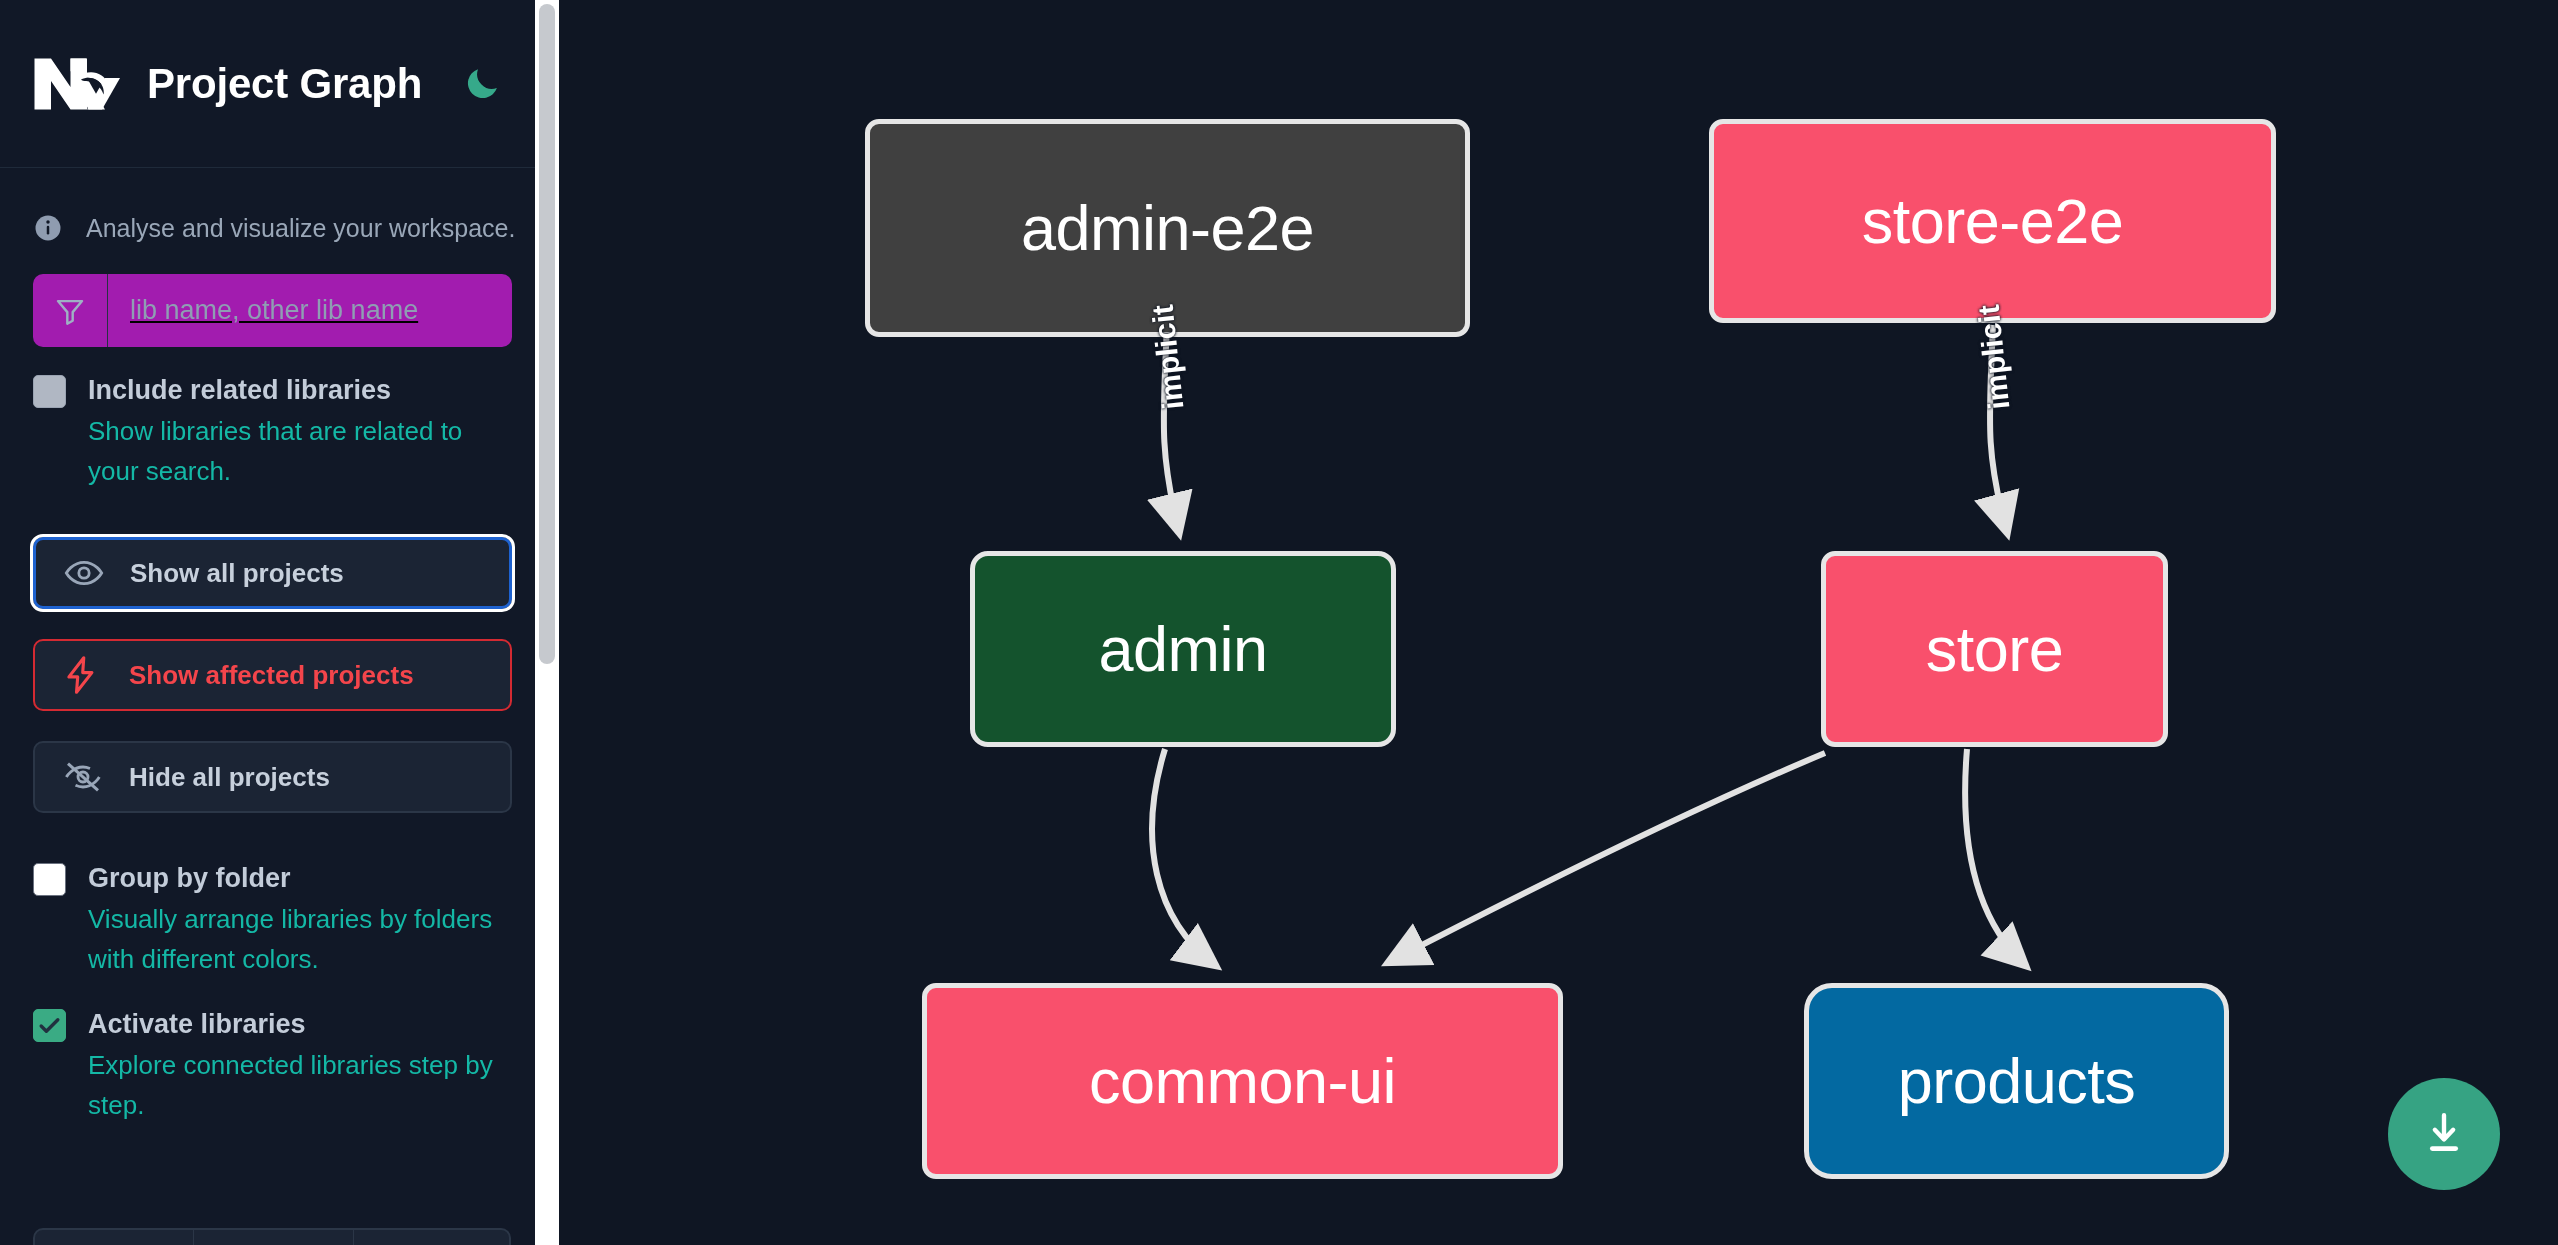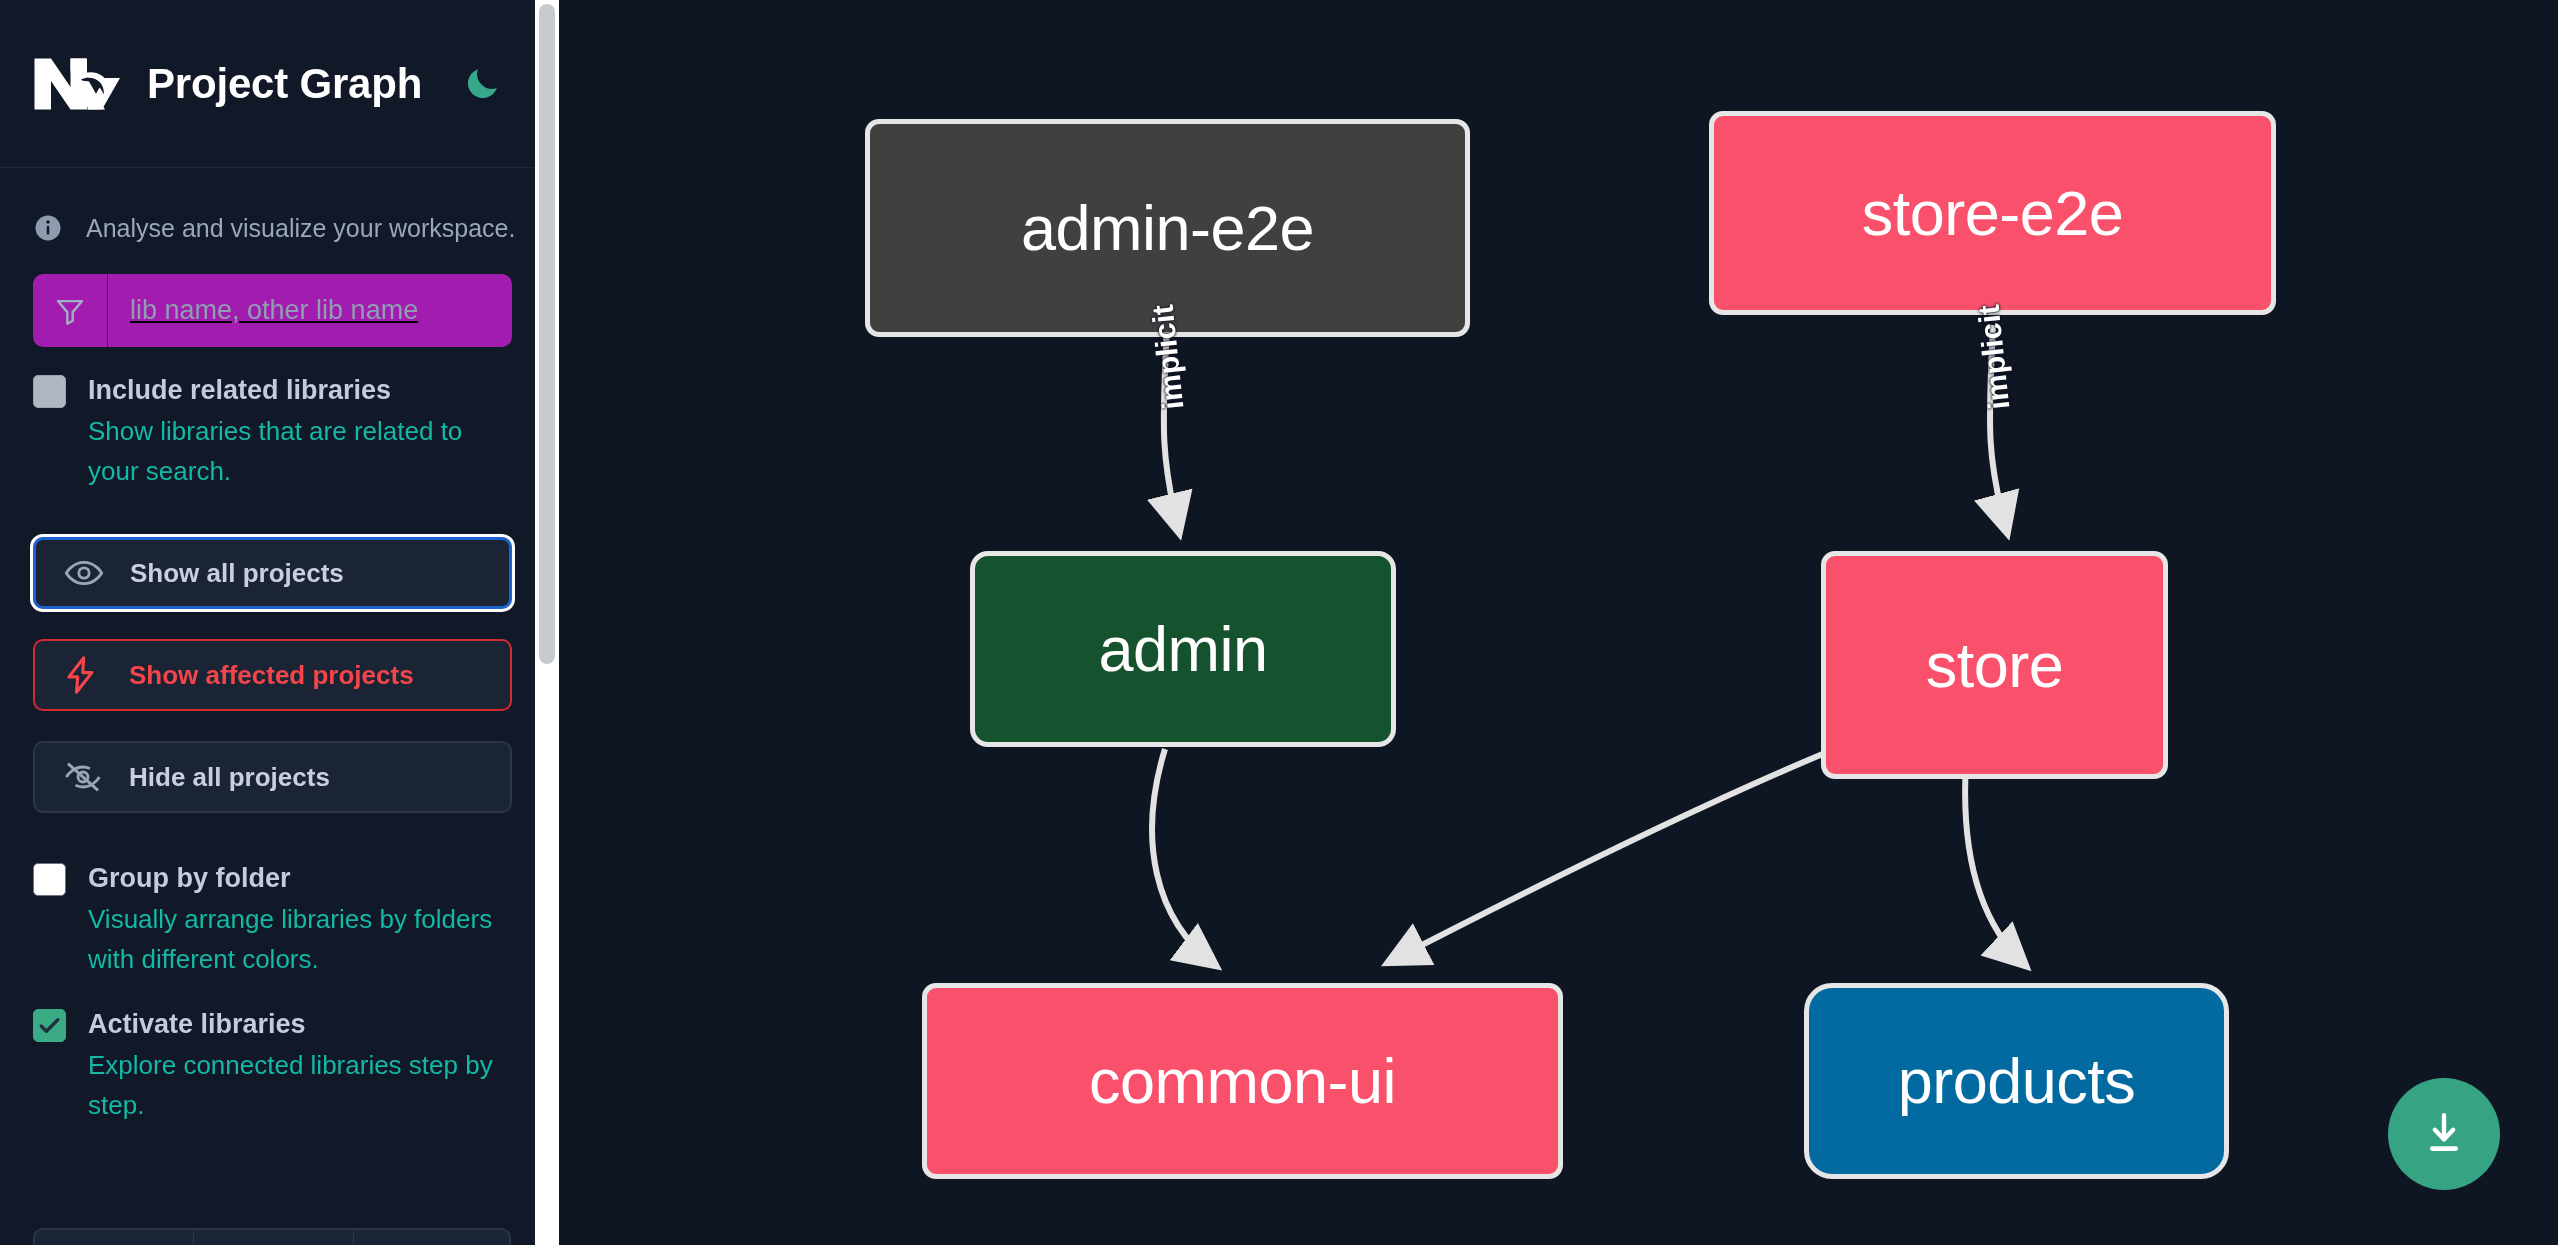--- a/index.html
+++ b/index.html
@@ -376,27 +376,27 @@
       <path d="M606,749 C578,840 596,920 656,965" fill="none" stroke="#e2e2e2" stroke-width="6" marker-end="url(#ah)"></path>
 
       <path d="M1266,753 C1130,810 950,900 830,962" fill="none" stroke="#e2e2e2" stroke-width="6" marker-end="url(#ah)"></path>
 
       <path d="M1408,749 C1400,845 1418,920 1466,965" fill="none" stroke="#e2e2e2" stroke-width="6" marker-end="url(#ah)"></path>
     </svg>
 
     <div class="node" style="left:306px; top:119px; width:605px; height:218px; background:#404040;">
       <span class="node-label">admin-e2e</span>
     </div>
-    <div class="node" style="left:1150px; top:111px; width:567px; height:204px; background:#f9506c;">
+    <div class="node" style="left:1150px; top:119px; width:567px; height:204px; background:#f9506c;">
       <span class="node-label">store-e2e</span>
     </div>
     <div class="node" style="left:411px; top:551px; width:426px; height:196px; background:#14532d;border-radius:18px;">
       <span class="node-label">admin</span>
     </div>
-    <div class="node" style="left:1262px; top:551px; width:347px; height:228px; background:#f9506c;">
+    <div class="node" style="left:1262px; top:551px; width:347px; height:196px; background:#f9506c;">
       <span class="node-label">store</span>
     </div>
     <div class="node" style="left:363px; top:983px; width:641px; height:196px; background:#f9506c;">
       <span class="node-label">common-ui</span>
     </div>
     <div class="node" style="left:1245px; top:983px; width:425px; height:196px; background:#0369a1;border-radius:28px;">
       <span class="node-label">products</span>
     </div>
 
     <div class="edge-label" style="left:539px; top:340px; width:140px; transform: rotate(-96deg); text-align:center;">implicit</div>

